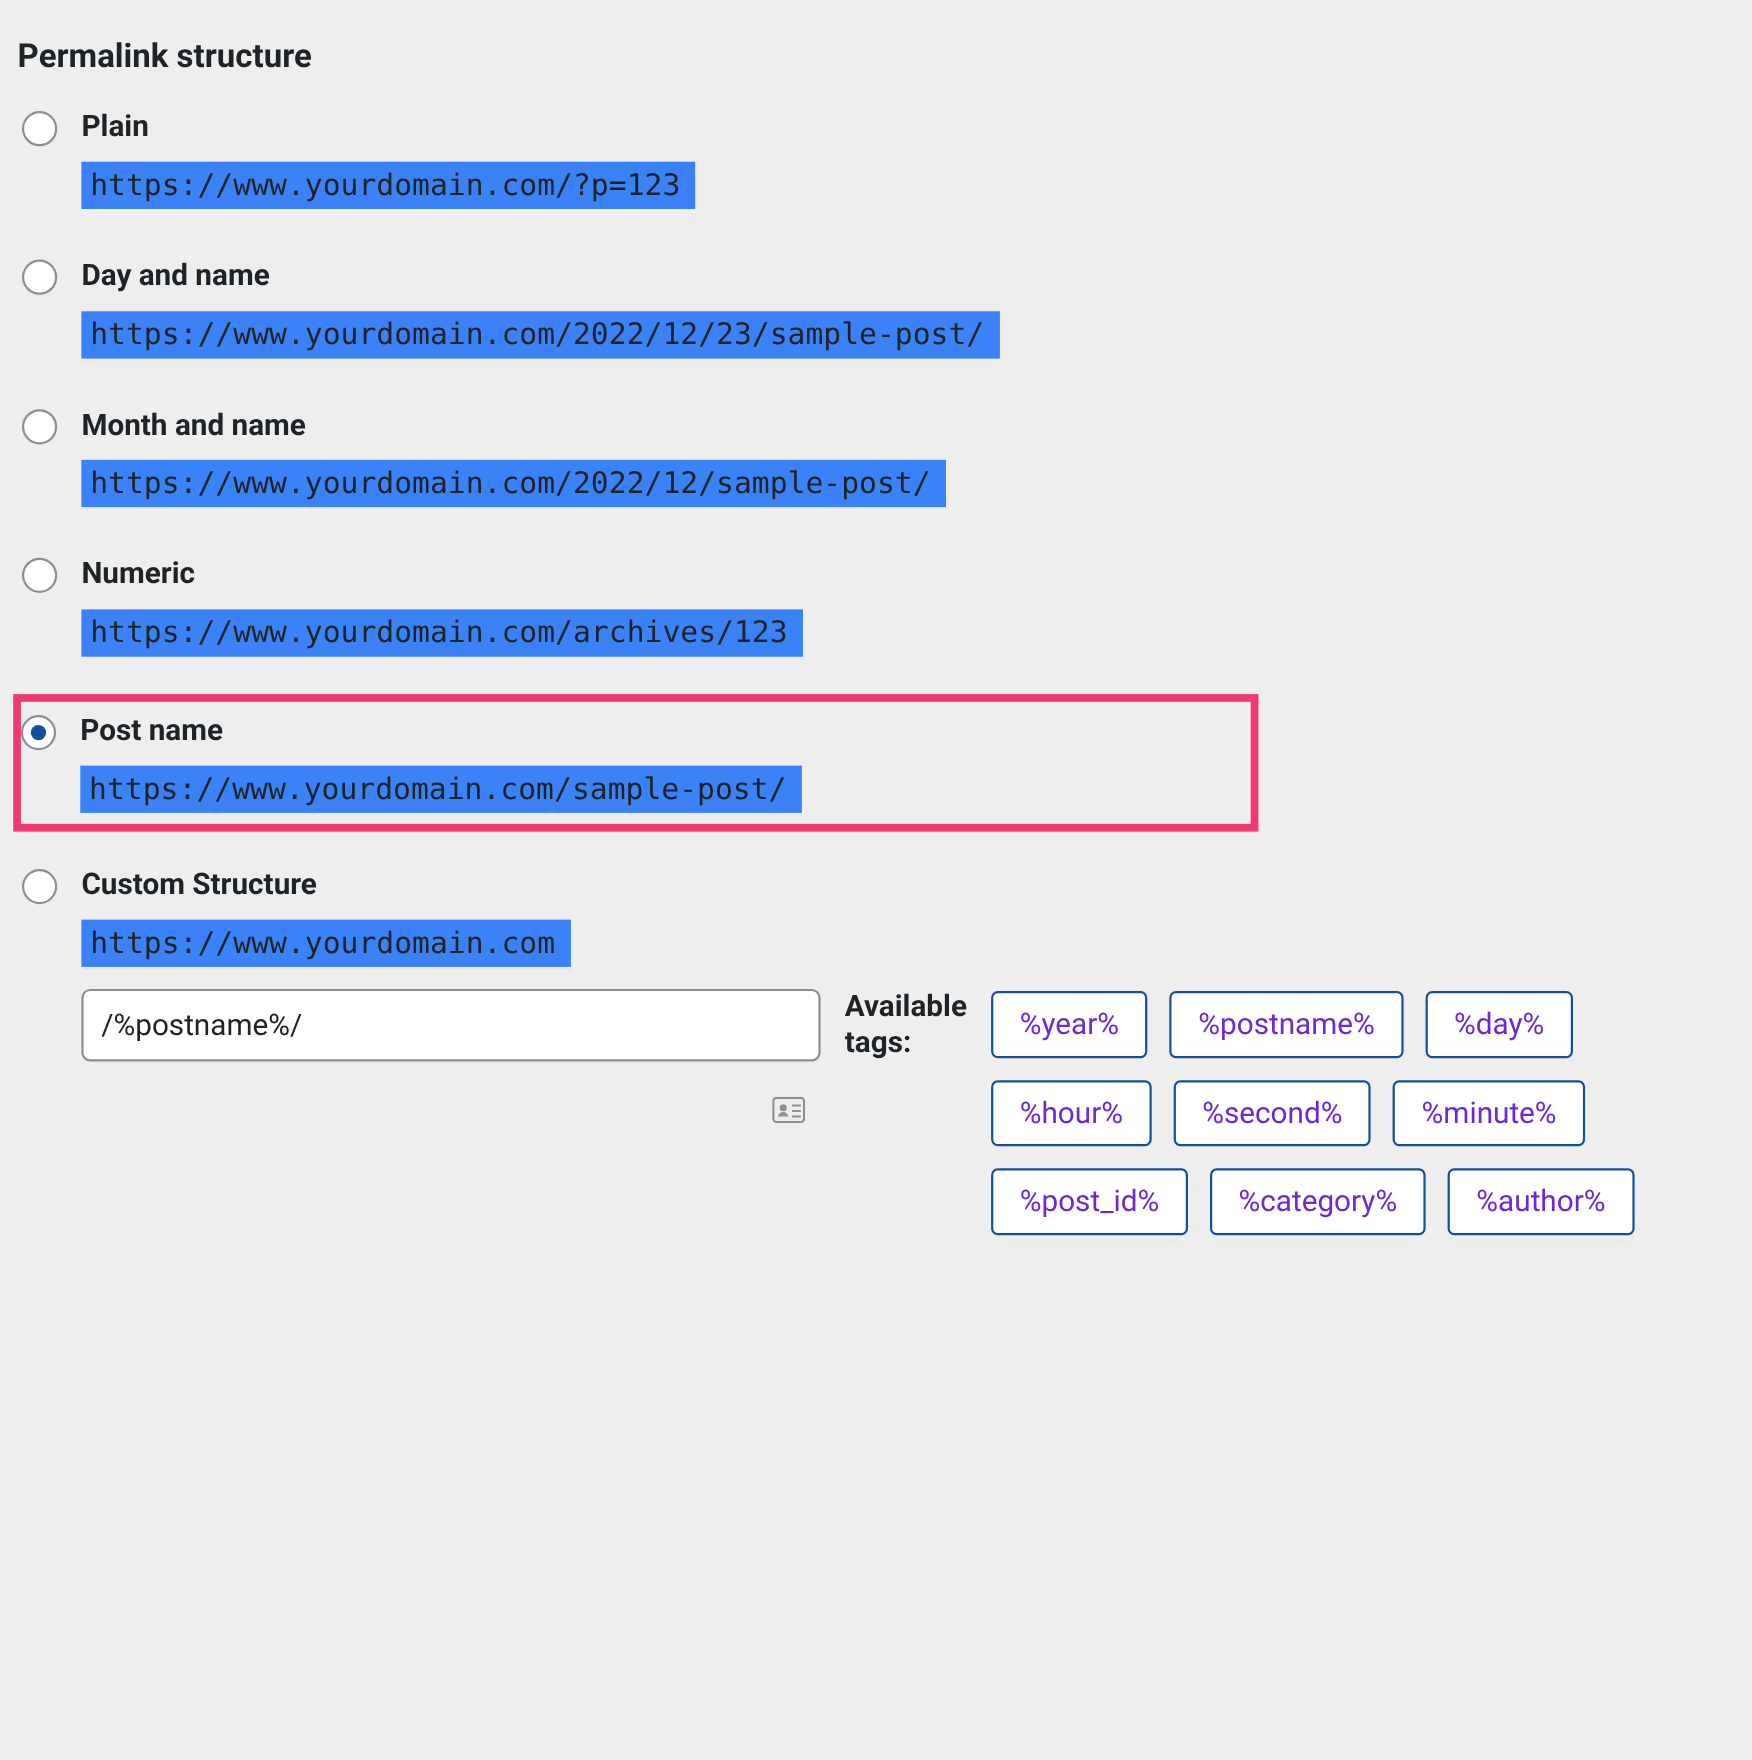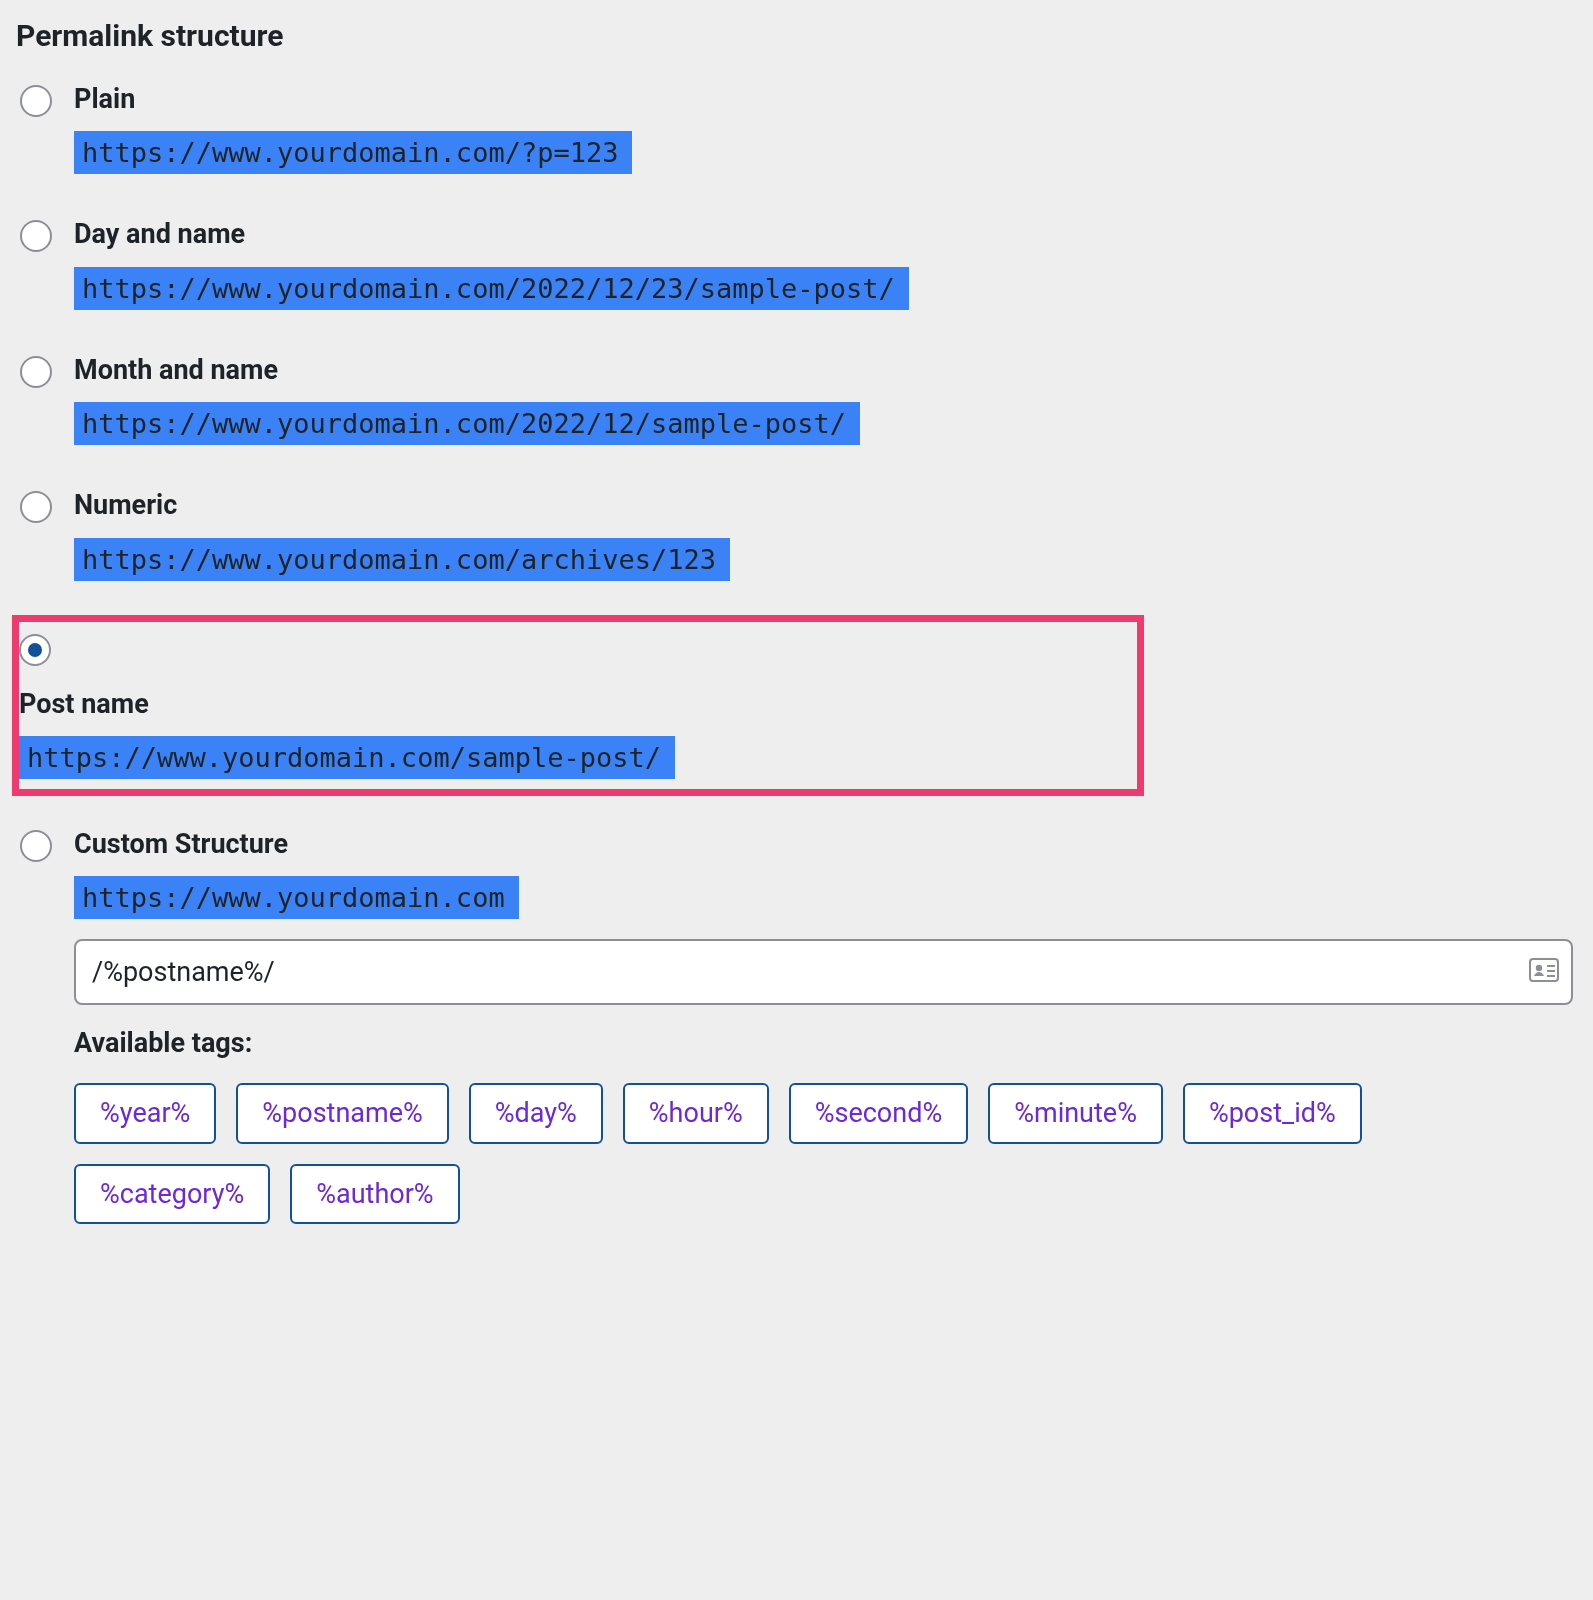--- a/index.html
+++ b/index.html
@@ -8,21 +8,21 @@
     padding: 0;
     background: #eeeeee;
     font-family: -apple-system, BlinkMacSystemFont, "Segoe UI", Roboto, Helvetica, Arial, sans-serif;
     color: #1d2327;
     width: 1593px;
   }
   .wrap {
     padding: 18px 16px 40px 16px;
   }
   h2.section-title {
-    margin: 0 0 24px 0;
+    margin: 16px 0 24px 0;
     font-size: 30px;
     font-weight: 700;
     color: #1d2327;
   }
   .options-col {
     display: flex;
     flex-direction: column;
     gap: 30px;
   }
   .option-row {
@@ -31,21 +31,20 @@
     gap: 22px;
     padding: 6px 4px 8px 4px;
   }
   .option-row.highlighted {
     border: 7px solid #ee3a6e;
     padding: 10px 0px 10px 0px;
     margin-top: -4px;
     margin-bottom: -4px;
     margin-left: -4px;
     width: calc(72.5%);
-    flex-direction: column;
   }
   .radio {
     position: relative;
     width: 32px;
     height: 32px;
     border-radius: 50%;
     border: 2px solid #8c8f94;
     background: #ffffff;
     flex: 0 0 auto;
     margin-top: 2px;
@@ -81,21 +80,20 @@
     font-family: ui-monospace, SFMono-Regular, Menlo, Consolas, monospace;
     font-size: 27px;
     padding: 6px 14px 6px 8px;
     white-space: nowrap;
     width: max-content;
     max-width: 100%;
     overflow: hidden;
   }
   .custom-area {
     display: flex;
-    flex-direction: column;
     gap: 22px;
     margin-top: 4px;
   }
   .custom-input {
     width: calc(100% - 0px);
     background: #ffffff;
     border: 2px solid #8c8f94;
     border-radius: 8px;
     height: 66px;
     padding: 0 56px 0 16px;

